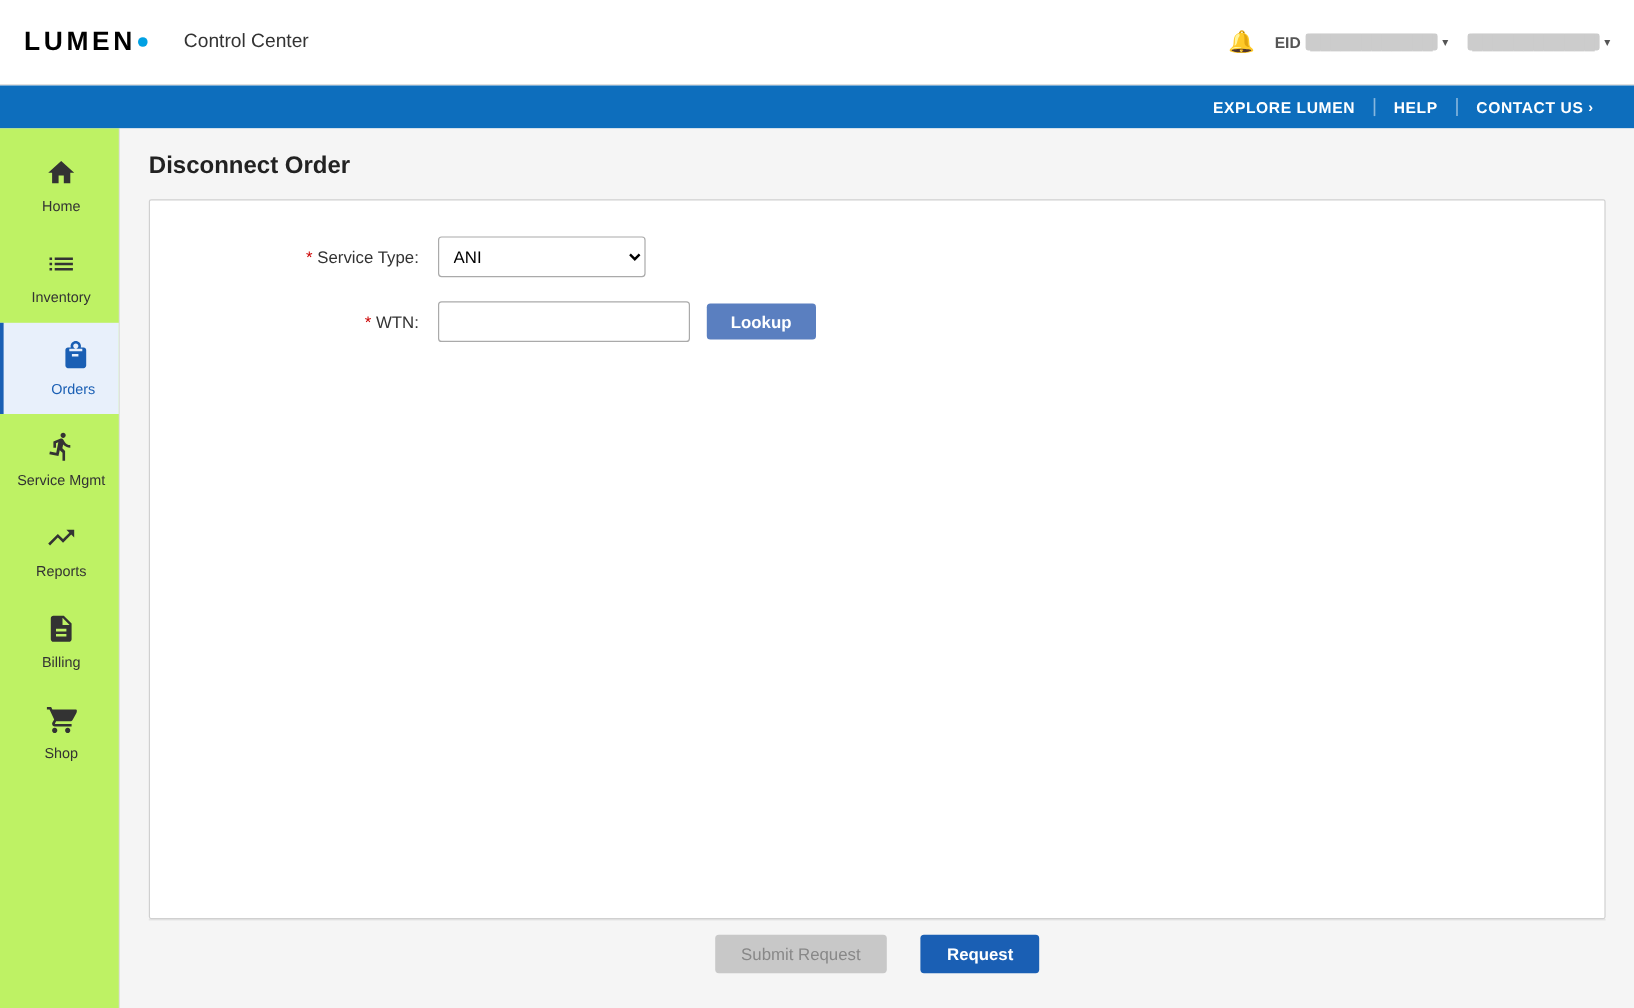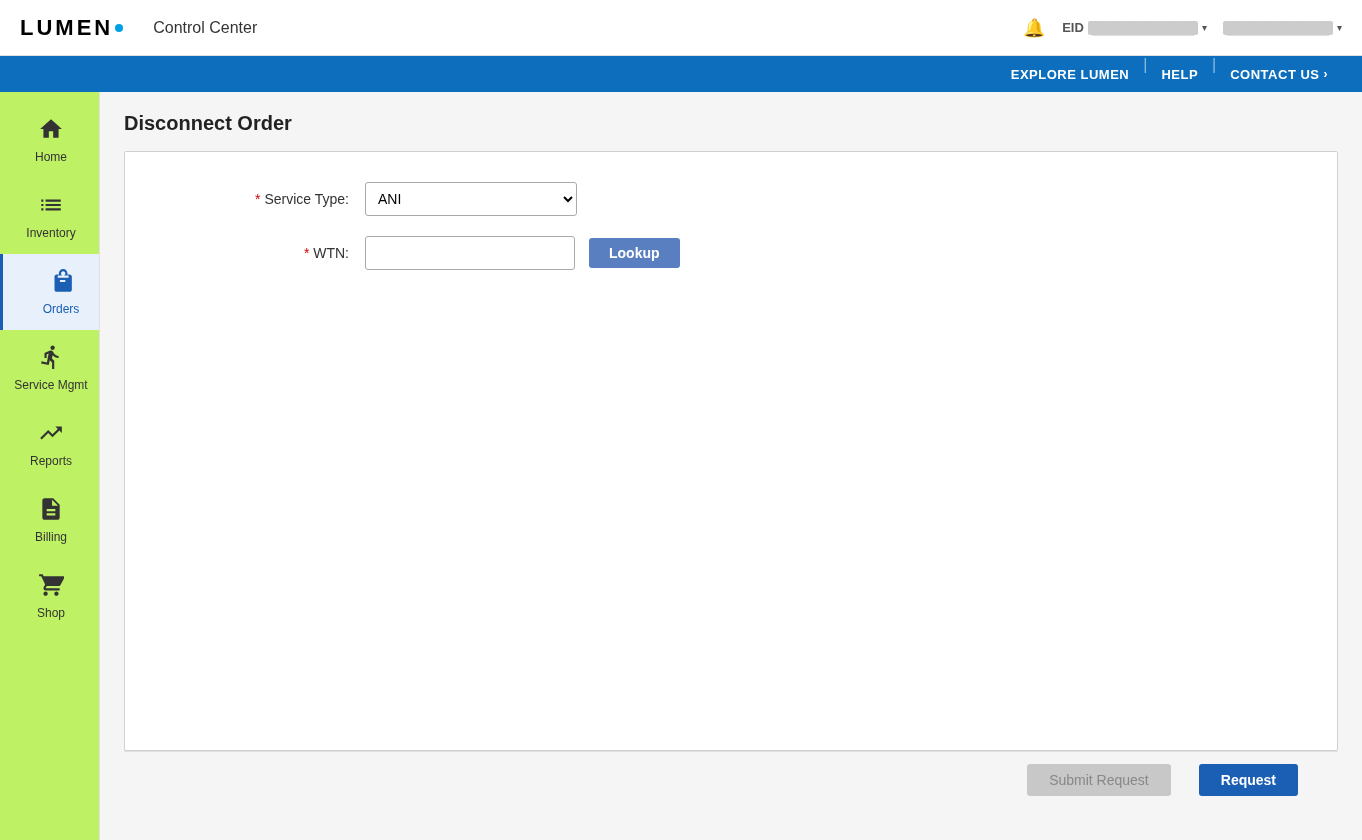--- a/index.html
+++ b/index.html
@@ -3,21 +3,21 @@
   <meta charset="utf-8">
   <style>
     * { box-sizing: border-box; margin: 0; padding: 0; }
     body { font-family: Arial, sans-serif; font-size: 14px; color: #333; background: #f5f5f5; }
 
     
     .top-header {
       display: flex;
       align-items: center;
       background: #fff;
-      height: 56px;
+      height: 71px;
       padding: 0 20px;
       border-bottom: 1px solid #e0e0e0;
       position: relative;
       z-index: 10;
     }
     .logo {
       display: flex;
       align-items: center;
       font-size: 22px;
       font-weight: bold;
@@ -74,21 +74,21 @@
       padding: 0 4px;
       font-size: 12px;
     }
     .chevron-down { font-size: 10px; color: #555; }
 
     
     .blue-nav {
       background: #0d6ebd;
       height: 36px;
       display: flex;
-      align-items: flex-start;
+      align-items: center;
       justify-content: flex-end;
       padding: 0 20px;
       gap: 0;
     }
     .blue-nav-item {
       color: #fff;
       font-size: 13px;
       font-weight: 600;
       padding: 0 14px;
       cursor: pointer;
@@ -181,21 +181,21 @@
       width: 200px;
       text-align: right;
       padding-right: 16px;
       font-size: 14px;
       color: #333;
     }
     .required-star {
       color: #c00;
     }
     .form-select {
-      width: 212px;
+      width: 173px;
       height: 34px;
       border: 1px solid #aaa;
       border-radius: 3px;
       font-size: 14px;
       padding: 0 8px;
       background: #fff;
       cursor: pointer;
       appearance: auto;
     }
     .form-input {
@@ -218,21 +218,21 @@
       cursor: pointer;
     }
 
     
     .action-bar {
       background: #f5f5f5;
       border-top: 1px solid #e0e0e0;
       padding: 12px 40px;
       display: flex;
       align-items: center;
-      justify-content: flex-end;
+      justify-content: center;
       gap: 28px;
     }
     .submit-btn {
       background: #c8c8c8;
       color: #888;
       border: none;
       border-radius: 3px;
       padding: 8px 22px;
       font-size: 14px;
       cursor: not-allowed;

